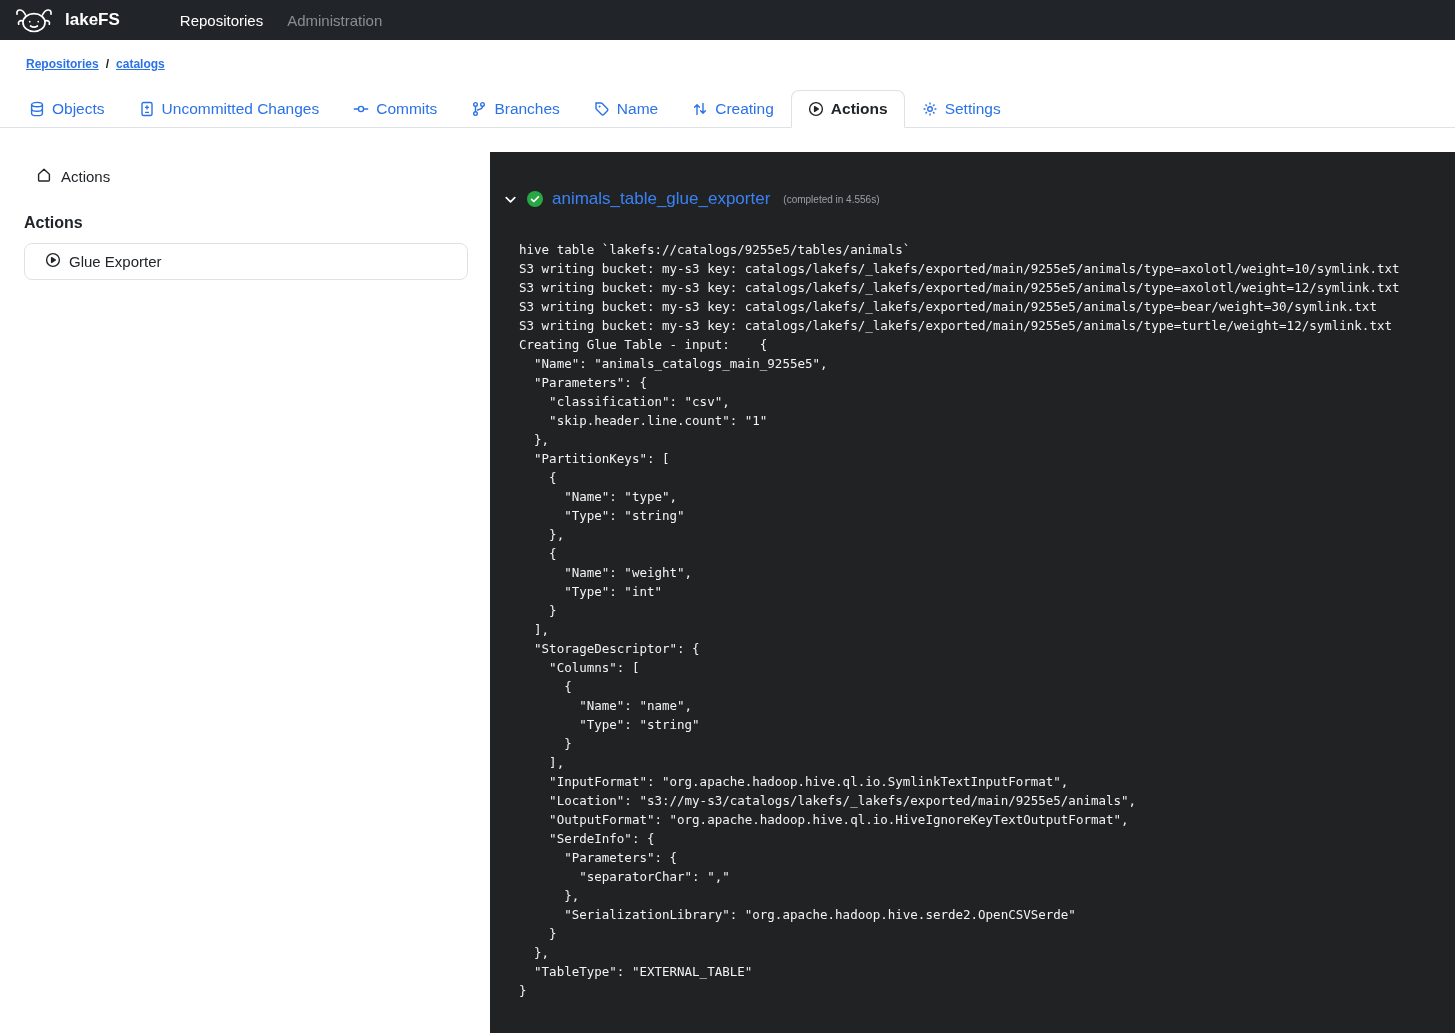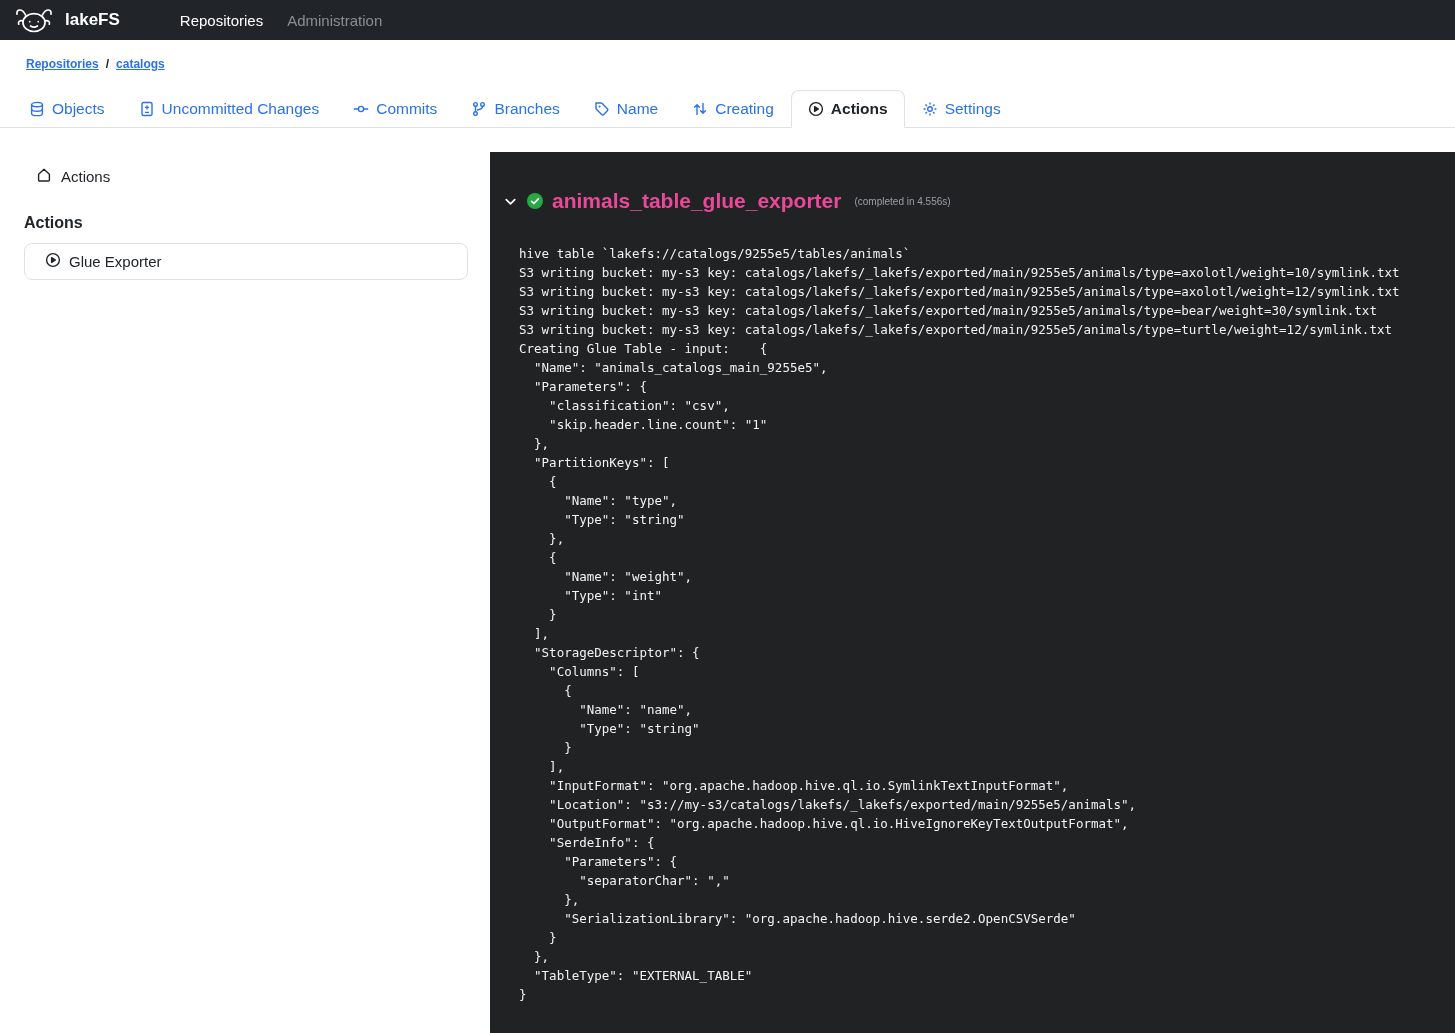--- a/index.html
+++ b/index.html
@@ -36,21 +36,21 @@
                   font-size:15px; color:#212529; border-radius:6px; cursor:pointer; }
   .actions-heading { margin:19px 0 0 0; font-size:16px; font-weight:700; }
   .action-card { margin-top:11px; border:1px solid #dee2e6; border-radius:8px;
                  padding:8px 20px; display:flex; align-items:center; gap:8px;
                  font-size:15px; cursor:pointer; background:#fff; }
 
   .panel { flex:1; background:#212224; color:#f8f9fa; padding:37px 20px 20px 13px; overflow:hidden; }
   .run-header { display:flex; align-items:center; gap:9px; cursor:pointer; }
   .run-header .chev { display:flex; color:#fff; }
   .run-header .badge { display:flex; }
-  .run-title { font-weight:700; font-size:21px; color:#ec4899; }
+  .run-title { font-weight:400; font-size:17px; color:#3b82f6; }
   .run-note { color:#9aa0a6; font-size:10px; margin-left:4px; }
 
   .log { margin:31px 0 0 16px; font-family:"DejaVu Sans Mono", monospace;
          font-size:12.5px; line-height:19px; color:#f1f3f5; white-space:pre; }
 </style>
 </head>
 <body>
 
 <header class="navbar">
   <div class="brand">

